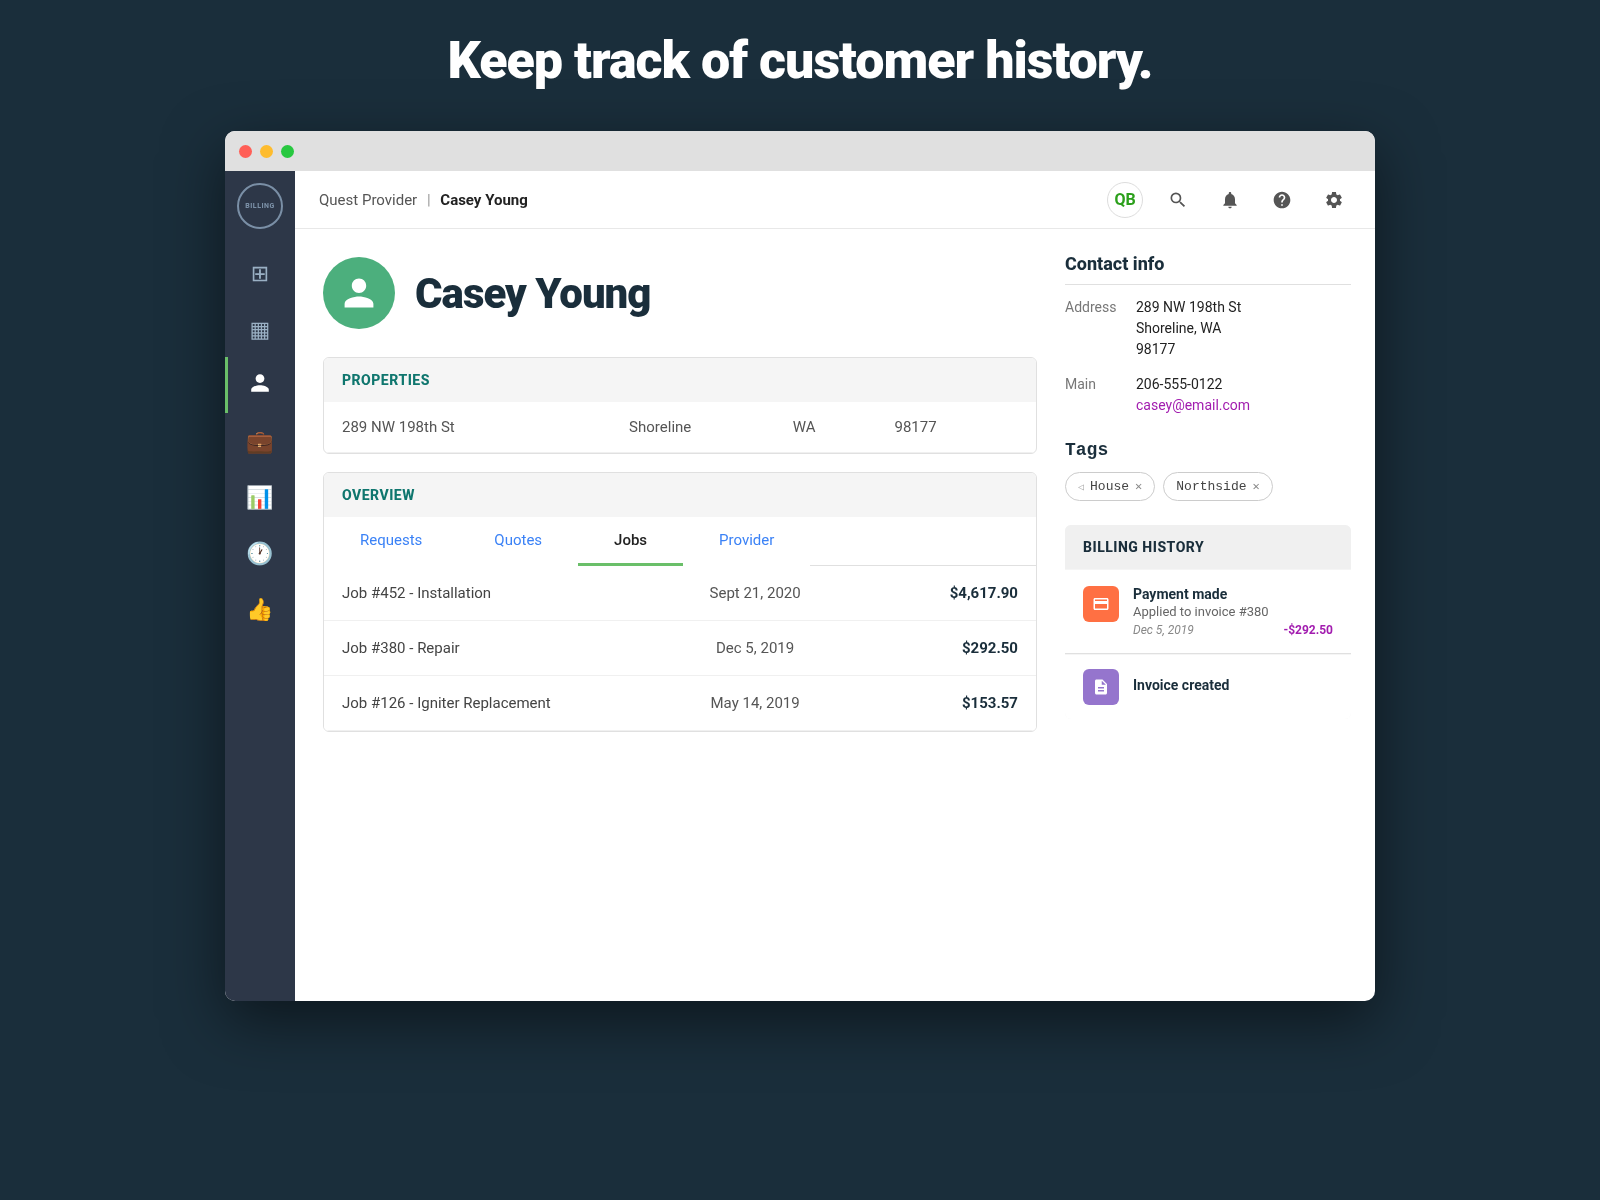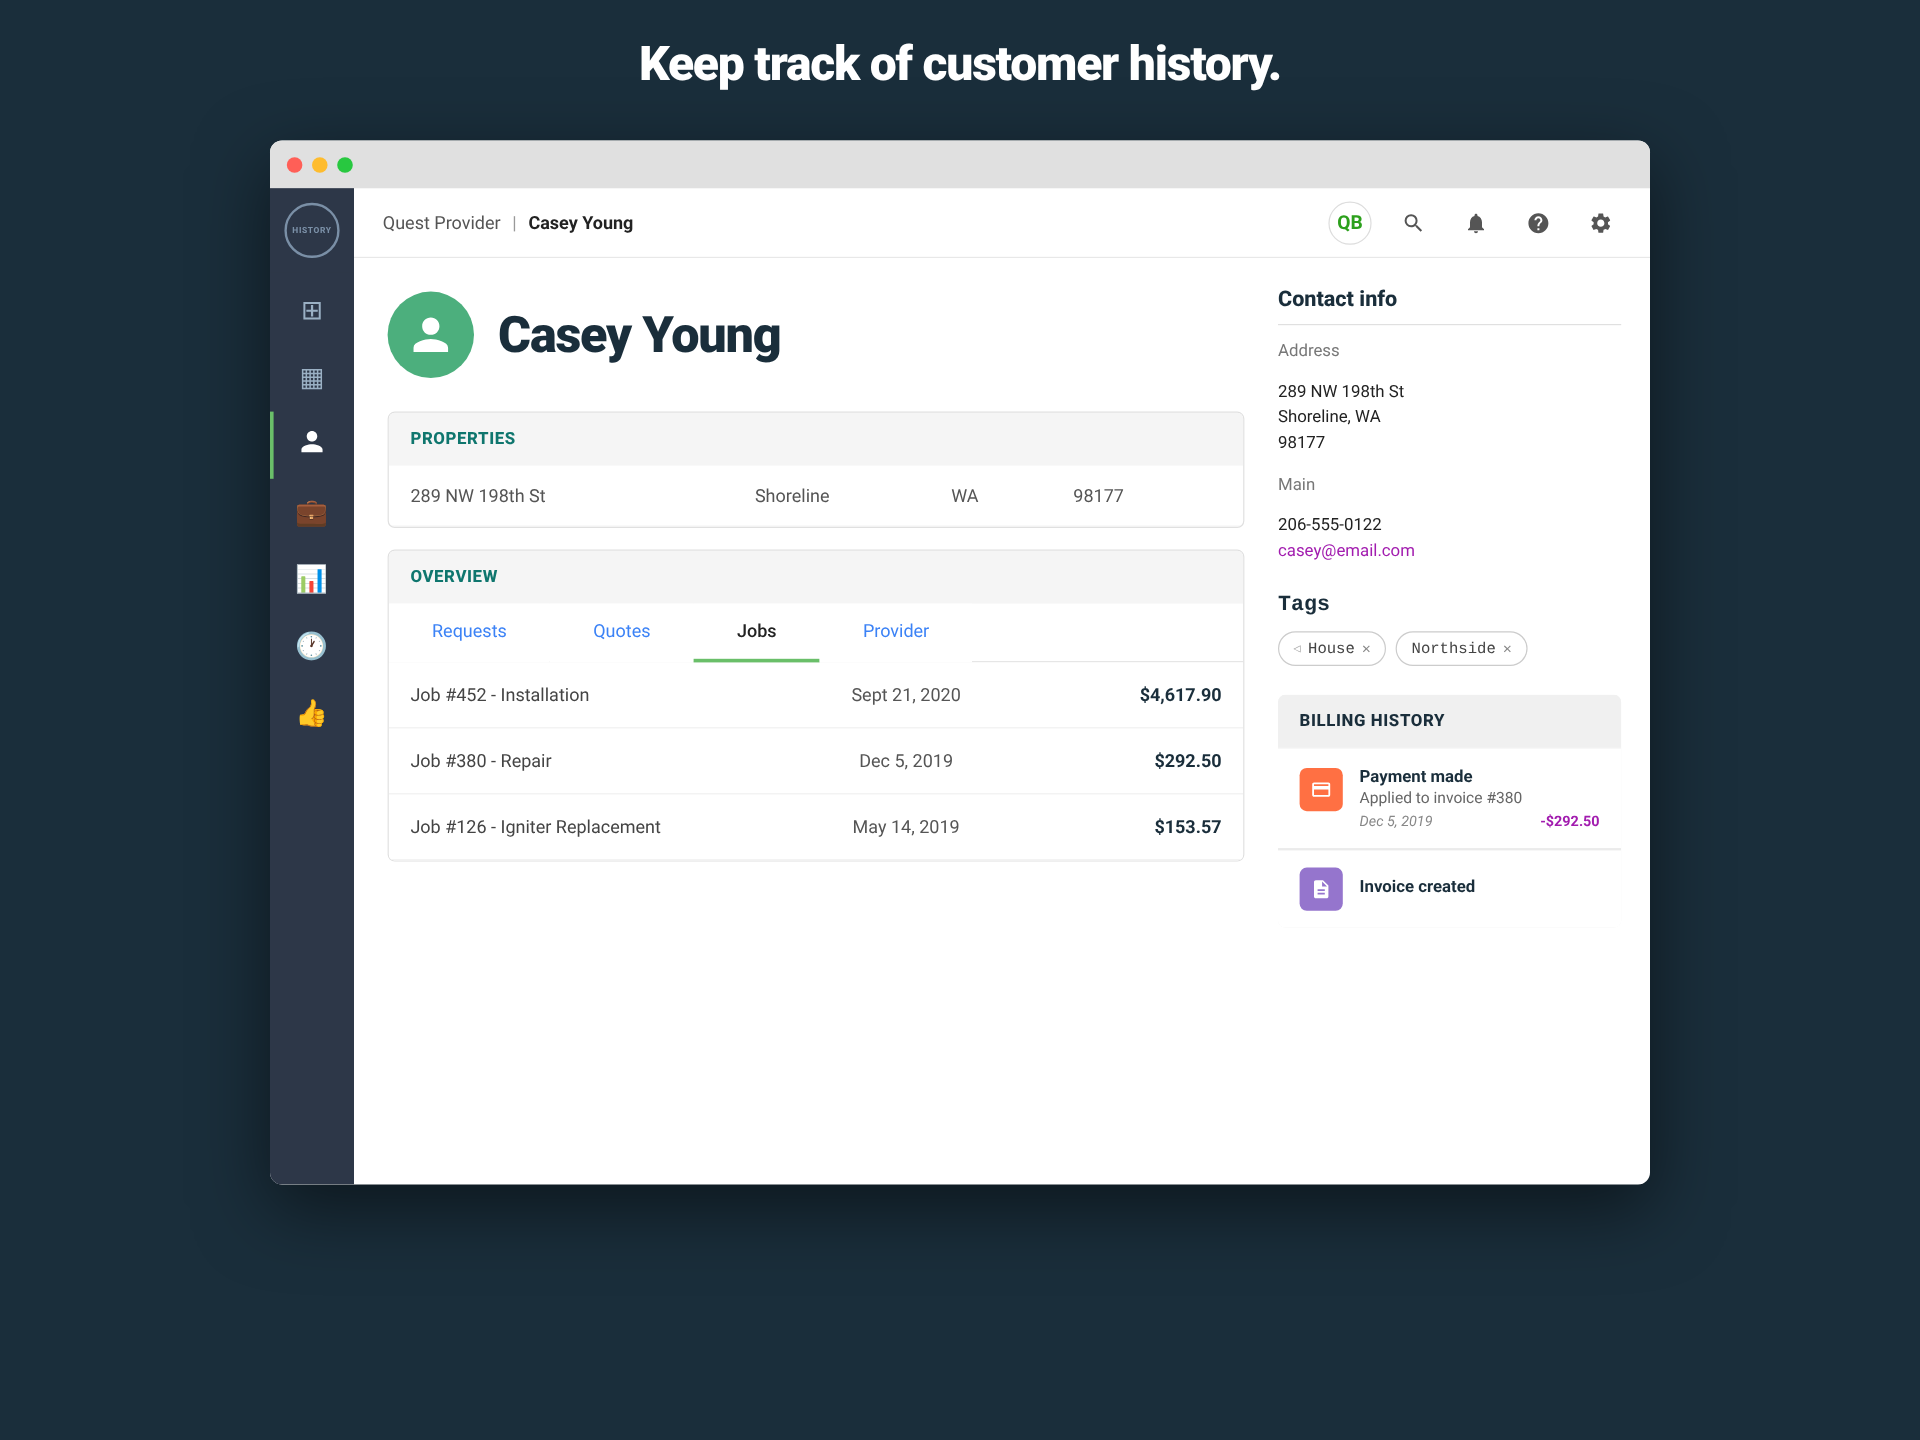--- a/index.html
+++ b/index.html
@@ -19,21 +19,21 @@
       display: flex;
       flex-direction: column;
       align-items: center;
       width: 100%;
       height: 100%;
       padding-top: 30px;
     }
 
     .headline {
       color: #ffffff;
-      font-size: 40px;
+      font-size: 52px;
       font-weight: 900;
       margin-bottom: 40px;
       letter-spacing: -1px;
     }
 
     
     .browser {
       width: 1150px;
       border-radius: 10px;
       box-shadow: 0 20px 60px rgba(0,0,0,0.5);
@@ -343,21 +343,20 @@
       color: #1a2e3b;
       margin-bottom: 12px;
       padding-bottom: 10px;
       border-bottom: 1px solid #e0e0e0;
     }
 
     .contact-row {
       display: flex;
       gap: 16px;
       margin-bottom: 14px;
-      flex-direction: column;
     }
 
     .contact-label {
       font-size: 14px;
       color: #777;
       width: 55px;
       padding-top: 2px;
     }
 
     .contact-value {
@@ -525,21 +524,21 @@
       <div class="traffic-light tl-red"></div>
       <div class="traffic-light tl-yellow"></div>
       <div class="traffic-light tl-green"></div>
     </div>
 
     <div class="app-layout">
 
       <div class="sidebar">
         <div class="sidebar-logo">
           <div class="logo-circle">
-            <span style="font-size:7px;letter-spacing:0.5px;font-weight:800;">HISTORY</span>
+            <span style="font-size:7px;letter-spacing:0.5px;font-weight:800;">BILLING</span>
           </div>
         </div>
 
         <div class="sidebar-item">
           <span class="sidebar-icon">⊞</span>
         </div>
         <div class="sidebar-item">
           <span class="sidebar-icon">▦</span>
         </div>
         <div class="sidebar-item active">

